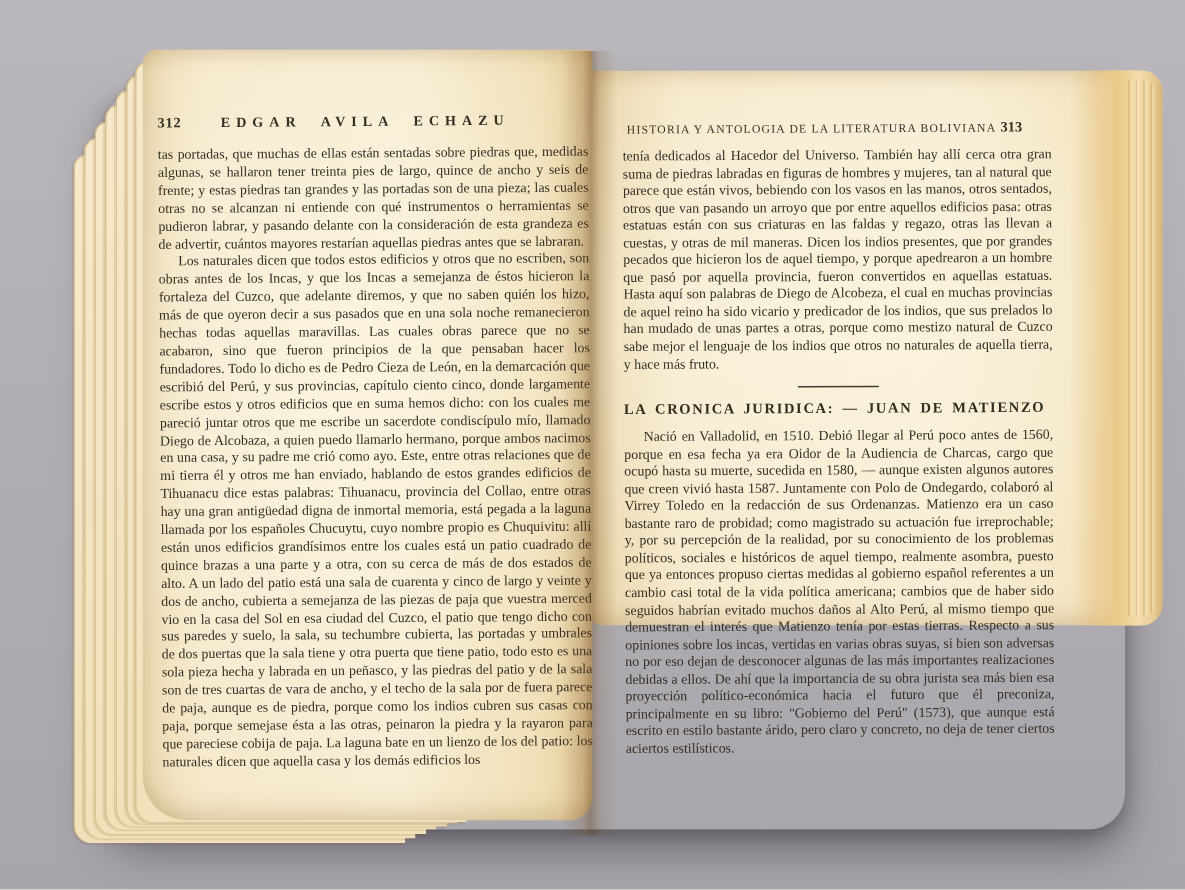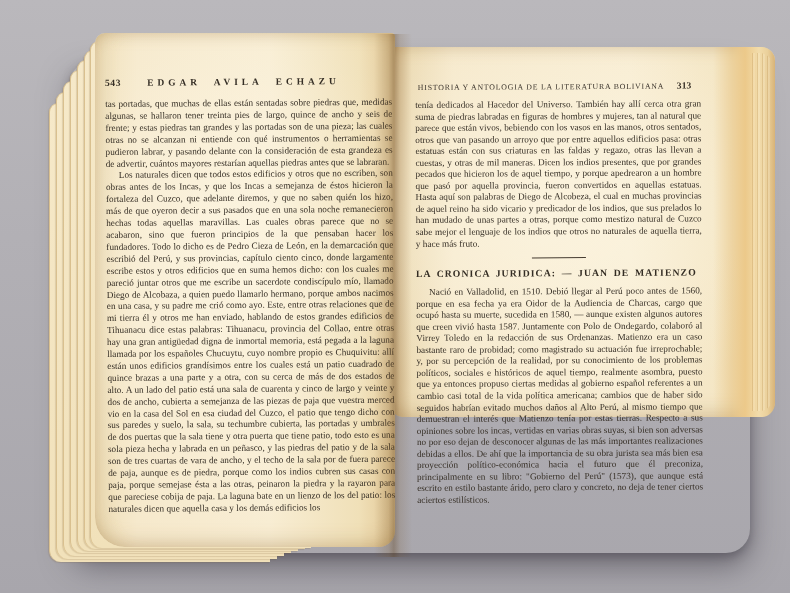--- a/index.html
+++ b/index.html
@@ -82,21 +82,21 @@
 
   
   .ink{color:#352e25;}
   .runhead{display:flex;align-items:baseline;}
   .pnum{font-weight:700;font-size:9.6px;letter-spacing:.5px;}
   .lp-col{position:absolute;left:10px;width:287px;top:44px;transform:rotate(-0.45deg);transform-origin:top left;}
   .lp-title{flex:1;text-align:center;font-weight:700;font-size:9.4px;letter-spacing:4px;word-spacing:7px;padding-right:26px;}
   .lp-body{margin-top:11px;}
   .rp-col{position:absolute;left:23px;width:286px;top:34px;transform:rotate(-0.3deg);transform-origin:top left;}
   .rp-title{flex:1;text-align:center;font-weight:400;font-size:7.8px;letter-spacing:.8px;color:#3a332b;}
-  .rp-num{font-weight:700;font-size:9.6px;width:34px;text-align:center;}
+  .rp-num{font-weight:700;font-size:9.6px;width:34px;text-align:left;}
   .rp-body{margin-top:8px;}
 
   p.bodytext{
     margin:0;
     font-size:9.25px;line-height:11.9px;
     text-align:justify;
     color:#352e25;
   }
   .rp-body p.bodytext{line-height:11.55px;}
   p.indent{text-indent:13px;}
@@ -141,21 +141,21 @@
           <div class="divider"></div>
           <h2 class="section-heading ink">LA CRONICA JURIDICA: — JUAN DE MATIENZO</h2>
           <p class="bodytext indent">Nació en Valladolid, en 1510.  Debió llegar al Perú poco antes de 1560, porque en esa fecha ya era Oidor de la Audiencia de Charcas, cargo que ocupó hasta su muerte, sucedida en 1580, — aunque existen algunos autores que creen vivió hasta 1587.  Juntamente con Polo de Ondegardo, colaboró al Virrey Toledo en la redacción de sus Ordenanzas.  Matienzo era un caso bastante raro de probidad; como magistrado su actuación fue irreprochable; y, por su percepción de la realidad, por su conocimiento de los problemas políticos, sociales e históricos de aquel tiempo, realmente asombra, puesto que ya entonces propuso ciertas medidas al gobierno español referentes a un cambio casi total de la vida política americana; cambios que de haber sido seguidos habrían evitado muchos daños al Alto Perú, al mismo tiempo que demuestran el interés que Matienzo tenía por estas tierras.  Respecto a sus opiniones sobre los incas, vertidas en varias obras suyas, si bien son adversas no por eso dejan de desconocer algunas de las más importantes realizaciones debidas a ellos. De ahí que la importancia de su obra jurista sea más bien esa proyección político-económica hacia el futuro que él preconiza, principalmente en su libro: "Gobierno del Perú" (1573), que aunque está escrito en estilo bastante árido, pero claro y concreto, no deja de tener ciertos aciertos estilísticos.</p>
         </div>
       </div>
     </div>
 
     <div class="page left-page">
       <div class="lp-col">
         <div class="runhead">
-          <span class="pnum ink">543</span>
+          <span class="pnum ink">312</span>
           <span class="lp-title ink">EDGAR AVILA ECHAZU</span>
         </div>
         <div class="lp-body">
           <p class="bodytext">tas portadas, que muchas de ellas están sentadas sobre piedras que, medidas algunas, se hallaron tener treinta pies de largo, quince de ancho y seis de frente; y estas piedras tan grandes y las portadas son de una pieza; las cuales otras no se alcanzan ni entiende con qué instrumentos o herramientas se pudieron labrar, y pasando delante con la consideración de esta grandeza es de advertir, cuántos mayores restarían aquellas piedras antes que se labraran.</p>
           <p class="bodytext indent">Los naturales dicen que todos estos edificios y otros que no escriben, son obras antes de los Incas, y que los Incas a semejanza de éstos hicieron la fortaleza del Cuzco, que adelante diremos, y que no saben quién los hizo, más de que oyeron decir a sus pasados que en una sola noche remanecieron hechas todas aquellas maravillas. Las cuales obras parece que no se acabaron, sino que fueron principios de la que pensaban hacer los fundadores. Todo lo dicho es de Pedro Cieza de León, en la demarcación que escribió del Perú, y sus provincias, capítulo ciento cinco, donde largamente escribe estos y otros edificios que en suma hemos dicho: con los cuales me pareció juntar otros que me escribe un sacerdote condiscípulo mío, llamado Diego de Alcobaza, a quien puedo llamarlo hermano, porque ambos nacimos en una casa, y su padre me crió como ayo. Este, entre otras relaciones que de mi tierra él y otros me han enviado, hablando de estos grandes edificios de Tihuanacu dice estas palabras: Tihuanacu, provincia del Collao, entre otras hay una gran antigüedad digna de inmortal memoria, está pegada a la laguna llamada por los españoles Chucuytu, cuyo nombre propio es Chuquivitu: allí están unos edificios grandísimos entre los cuales está un patio cuadrado de quince brazas a una parte y a otra, con su cerca de más de dos estados de alto. A un lado del patio está una sala de cuarenta y cinco de largo y veinte y dos de ancho, cubierta a semejanza de las piezas de paja que vuestra merced vio en la casa del Sol en esa ciudad del Cuzco, el patio que tengo dicho con sus paredes y suelo, la sala, su techumbre cubierta, las portadas y umbrales de dos puertas que la sala tiene y otra puerta que tiene patio, todo esto es una sola pieza hecha y labrada en un peñasco, y las piedras del patio y de la sala son de tres cuartas de vara de ancho, y el techo de la sala por de fuera parece de paja, aunque es de piedra, porque como los indios cubren sus casas con paja, porque semejase ésta a las otras, peinaron la piedra y la rayaron para que pareciese cobija de paja. La laguna bate en un lienzo de los del patio: los naturales dicen que aquella casa y los demás edificios los</p>
         </div>
       </div>
     </div>
 
     <div class="gutter-shadow"></div>

